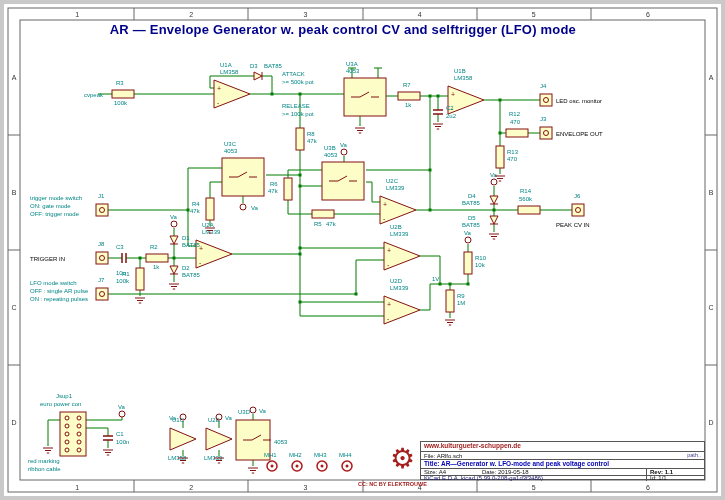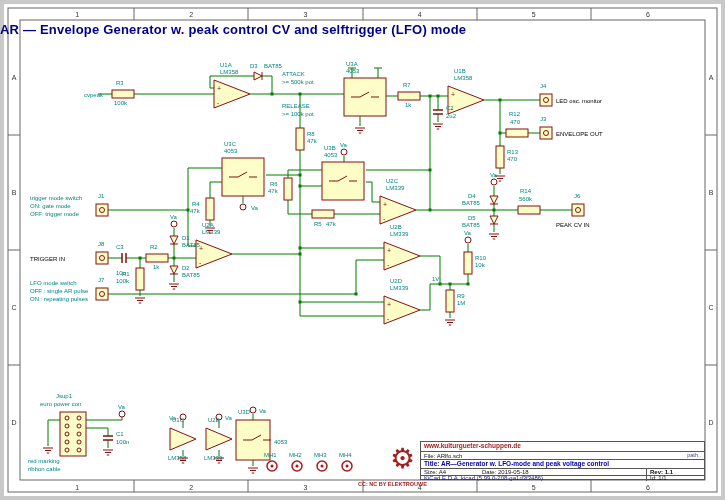--- a/index.html
+++ b/index.html
@@ -1,19 +1,19 @@
 <!DOCTYPE html>
 <html><head>
 <meta charset="utf-8">
 <style>
   html,body{margin:0;padding:0;}
   .stage{position:relative;width:725px;height:500px;background:#c9c9c9;font-family:"Liberation Sans",sans-serif;overflow:hidden;}
   svg{position:absolute;left:0;top:0;}
   svg text{font-family:"Liberation Sans",sans-serif;}
-  .sheet-title{position:absolute;left:0;top:22px;width:576px;text-align:left;
+  .sheet-title{position:absolute;left:0;top:22px;width:576px;text-align:right;
     font-size:13px;font-weight:bold;color:#00008b;letter-spacing:.2px;}
   
   .tb{position:absolute;left:420px;top:441px;width:285px;height:39px;border:1px solid #555;
       box-sizing:border-box;background:rgba(255,255,255,0);color:#111;}
   .tb-row{display:flex;align-items:center;padding:0 3px;box-sizing:border-box;line-height:1;}
   .tb-web{height:9px;font-size:6.5px;font-weight:bold;color:#9e1a1a;}
   .tb-file{height:8px;border-top:1px solid #555;font-size:6px;justify-content:space-between;}
   .tb-path{color:#3a3a8c;font-size:5.5px;}
   .tb-title{height:9px;border-top:1px solid #555;font-size:6.5px;font-weight:bold;color:#0000b4;}
   .tb-b{display:flex;border-top:1px solid #555;height:6.5px;align-items:center;font-size:6px;line-height:1;box-sizing:border-box;}

